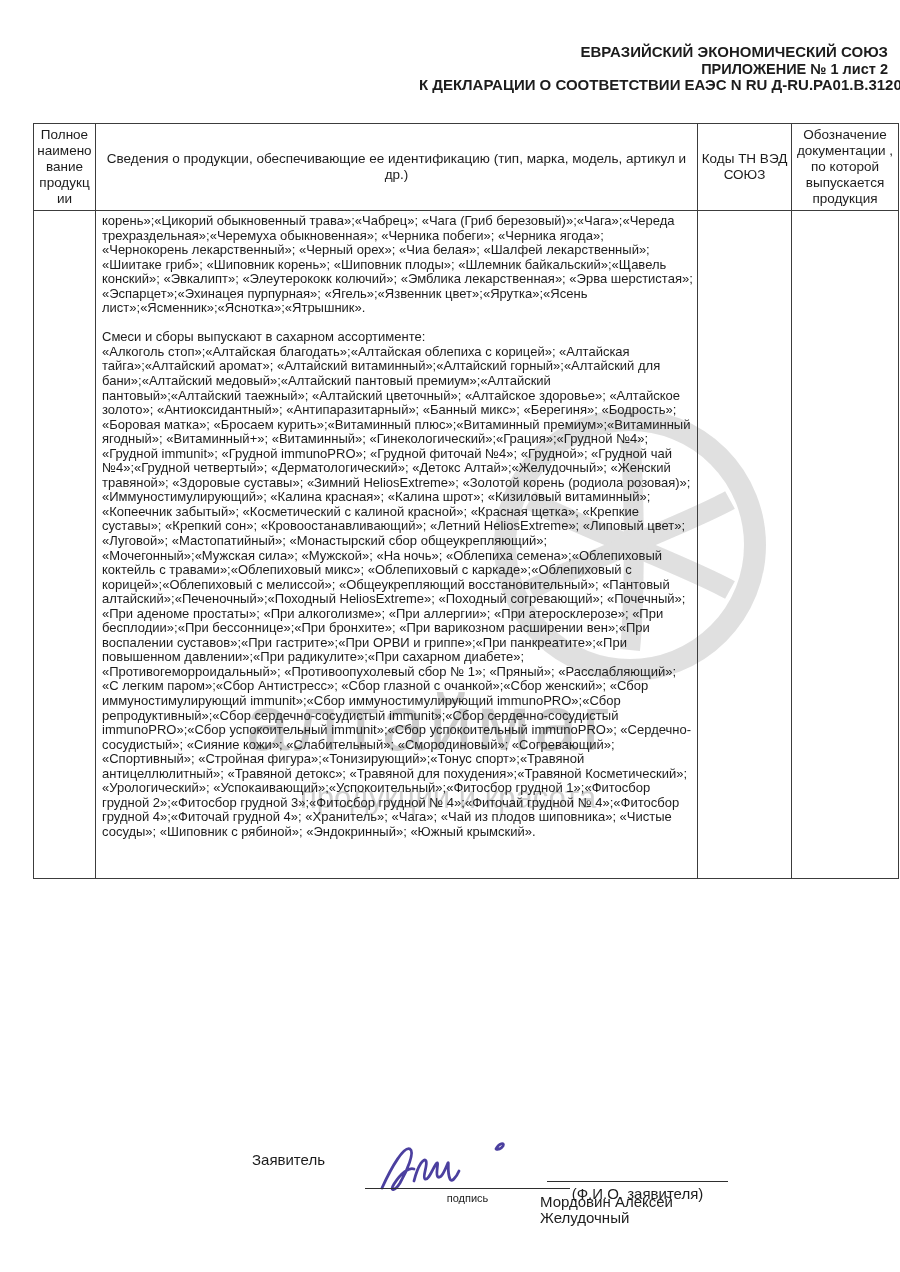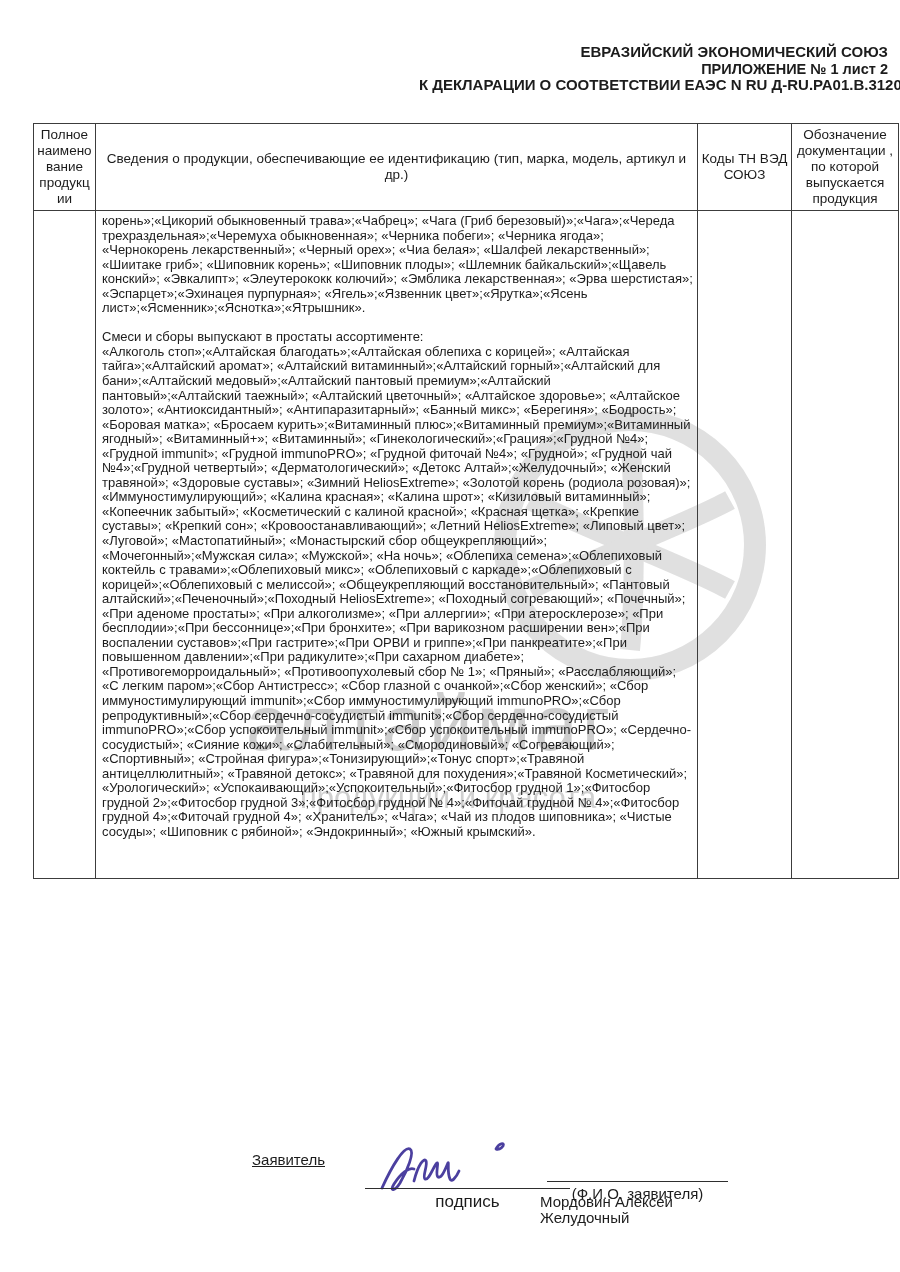--- a/index.html
+++ b/index.html
@@ -83,34 +83,34 @@
   .wm-tagline{
     left:300px; top:780px; width:400px;
     font-size:31px;
     color:#cbcbcb; opacity:0.9;
     white-space:nowrap;
   }
 
   
   .footer-label{
     position:absolute; left:252px; top:1151px;
-    font-size:15px; z-index:2;text-decoration:underline;
+    font-size:15px; z-index:2;
   }
   .signature{
     position:absolute; left:378px; top:1138px;
     width:150px; height:56px; z-index:2;
   }
   .sig-line{
     position:absolute; left:365px; top:1188px;
     width:205px; height:0;
     border-top:1.7px solid #2e2e2e; z-index:2;
   }
   .sig-caption{
     position:absolute; left:365px; top:1192px; width:205px;
-    text-align:center; font-size:17px; z-index:2;
+    text-align:center; font-size:11px; z-index:2;
   }
   .fio-name{
     position:absolute; left:540px; top:1146px; width:195px;
     text-align:left; font-size:15px; line-height:15.5px; z-index:2;margin-top:48px;
   }
   .fio-line{
     position:absolute; left:547px; top:1181px;
     width:181px; height:0;
     border-top:1.7px solid #2e2e2e; z-index:2;
   }
@@ -146,21 +146,21 @@
         <tr>
       <th class="hdr col-name">Полное наименование продукции</th>
       <th class="hdr col-details">Сведения о продукции, обеспечивающие ее идентификацию (тип, марка, модель, артикул и др.)</th>
       <th class="hdr col-codes">Коды ТН ВЭД СОЮЗ</th>
       <th class="hdr col-docs">Обозначение документации , по которой выпускается продукция</th>
     </tr>
     <tr class="body-row">
       <td></td>
       <td class="details-cell">
         <div class="para1">корень»;«Цикорий обыкновенный трава»;«Чабрец»; «Чага (Гриб березовый)»;«Чага»;«Череда трехраздельная»;«Черемуха обыкновенная»; «Черника побеги»; «Черника ягода»; «Чернокорень лекарственный»; «Черный орех»; «Чиа белая»; «Шалфей лекарственный»; «Шиитаке гриб»; «Шиповник корень»; «Шиповник плоды»; «Шлемник байкальский»;«Щавель конский»; «Эвкалипт»; «Элеутерококк колючий»; «Эмблика лекарственная»; «Эрва шерстистая»; «Эспарцет»;«Эхинацея пурпурная»; «Ягель»;«Язвенник цвет»;«Ярутка»;«Ясень лист»;«Ясменник»;«Яснотка»;«Ятрышник».</div>
-        <div class="para2">Смеси и сборы выпускают в простаты ассортименте:</div>
+        <div class="para2">Смеси и сборы выпускают в сахарном ассортименте:</div>
         <div class="para3">«Алкоголь стоп»;«Алтайская благодать»;«Алтайская облепиха с корицей»; «Алтайская тайга»;«Алтайский аромат»; «Алтайский витаминный»;«Алтайский горный»;«Алтайский для бани»;«Алтайский медовый»;«Алтайский пантовый премиум»;«Алтайский пантовый»;«Алтайский таежный»; «Алтайский цветочный»; «Алтайское здоровье»; «Алтайское золото»; «Антиоксидантный»; «Антипаразитарный»; «Банный микс»; «Берегиня»; «Бодрость»; «Боровая матка»; «Бросаем курить»;«Витаминный плюс»;«Витаминный премиум»;«Витаминный ягодный»; «Витаминный+»; «Витаминный»; «Гинекологический»;«Грация»;«Грудной №4»; «Грудной immunit»; «Грудной immunoPRO»; «Грудной фиточай №4»; «Грудной»; «Грудной чай №4»;«Грудной четвертый»; «Дерматологический»; «Детокс Алтай»;«Желудочный»; «Женский травяной»; «Здоровые суставы»; «Зимний HeliosExtreme»; «Золотой корень (родиола розовая)»; «Иммуностимулирующий»; «Калина красная»; «Калина шрот»; «Кизиловый витаминный»; «Копеечник забытый»; «Косметический с калиной красной»; «Красная щетка»; «Крепкие суставы»; «Крепкий сон»; «Кровоостанавливающий»; «Летний HeliosExtreme»; «Липовый цвет»; «Луговой»; «Мастопатийный»; «Монастырский сбор общеукрепляющий»; «Мочегонный»;«Мужская сила»; «Мужской»; «На ночь»; «Облепиха семена»;«Облепиховый коктейль с травами»;«Облепиховый микс»; «Облепиховый с каркаде»;«Облепиховый с корицей»;«Облепиховый с мелиссой»; «Общеукрепляющий восстановительный»; «Пантовый алтайский»;«Печеночный»;«Походный HeliosExtreme»; «Походный согревающий»; «Почечный»; «При аденоме простаты»; «При алкоголизме»; «При аллергии»; «При атеросклерозе»; «При бесплодии»;«При бессоннице»;«При бронхите»; «При варикозном расширении вен»;«При воспалении суставов»;«При гастрите»;«При ОРВИ и гриппе»;«При панкреатите»;«При повышенном давлении»;«При радикулите»;«При сахарном диабете»; «Противогеморроидальный»; «Противоопухолевый сбор № 1»; «Пряный»; «Расслабляющий»; «С легким паром»;«Сбор Антистресс»; «Сбор глазной с очанкой»;«Сбор женский»; «Сбор иммуностимулирующий immunit»;«Сбор иммуностимулирующий immunoPRO»;«Сбор репродуктивный»;«Сбор сердечно-сосудистый immunit»;«Сбор сердечно-сосудистый immunoPRO»;«Сбор успокоительный immunit»;«Сбор успокоительный immunoPRO»; «Сердечно-сосудистый»; «Сияние кожи»; «Слабительный»; «Смородиновый»; «Согревающий»; «Спортивный»; «Стройная фигура»;«Тонизирующий»;«Тонус спорт»;«Травяной антицеллюлитный»; «Травяной детокс»; «Травяной для похудения»;«Травяной Косметический»; «Урологический»; «Успокаивающий»;«Успокоительный»;«Фитосбор грудной 1»;«Фитосбор грудной 2»;«Фитосбор грудной 3»;«Фитосбор грудной № 4»;«Фиточай грудной № 4»;«Фитосбор грудной 4»;«Фиточай грудной 4»; «Хранитель»; «Чага»; «Чай из плодов шиповника»; «Чистые сосуды»; «Шиповник с рябиной»; «Эндокринный»; «Южный крымский».</div>
       </td>
       <td></td>
       <td></td>
     </tr>
   </tbody>
     </table>
 
   <div class="footer-label">Заявитель</div>
 

